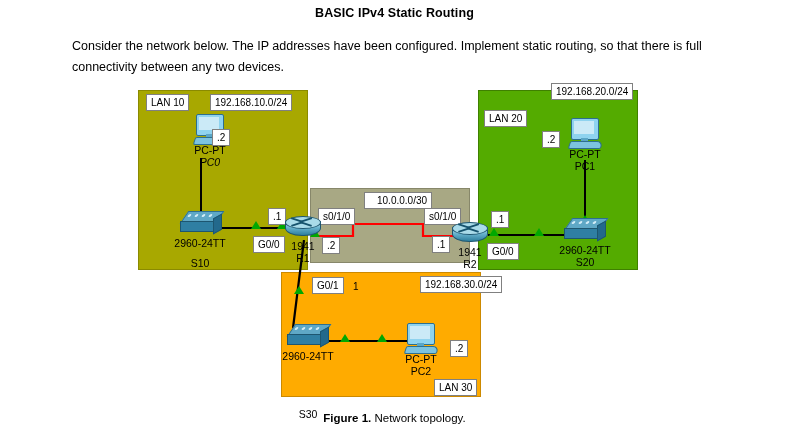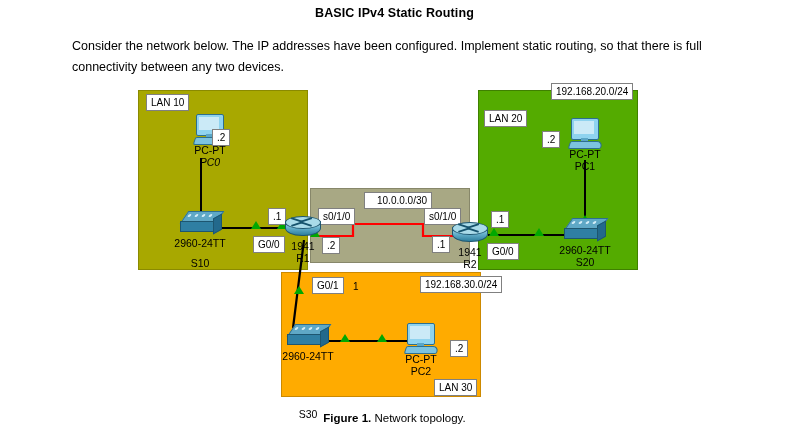--- a/index.html
+++ b/index.html
@@ -226,20 +226,21 @@
   <svg style="position:absolute; left:285px; top:240px; width:50px; height:100px;" width="50" height="100">
     <polyline points="19,0 14,40 8,88" fill="none" stroke="#000000" stroke-width="2.2"></polyline>
   </svg>
   <div class="tri" style="left:294px; top:286px;"></div>
 
   <div class="link h" style="left:300px; top:340px; width:112px;"></div>
   <div class="tri" style="left:340px; top:334px;"></div>
   <div class="tri" style="left:377px; top:334px;"></div>
 
   <div class="chip" style="left:146px; top:94px;">LAN 10</div>
+  <div class="chip" style="left:210px; top:94px;">192.168.10.0/24</div>
 
   <div class="chip" style="left:484px; top:110px;">LAN 20</div>
   <div class="chip" style="left:551px; top:83px;">192.168.20.0/24</div>
 
   <div class="chip" style="left:364px; top:192px;padding-left:12px;">10.0.0.0/30</div>
 
   <div class="chip" style="left:420px; top:276px;">192.168.30.0/24</div>
   <div class="chip" style="left:434px; top:379px;">LAN 30</div>
 
   <div class="dev pc" style="left:194px; top:114px; width:32px; height:30px;">

